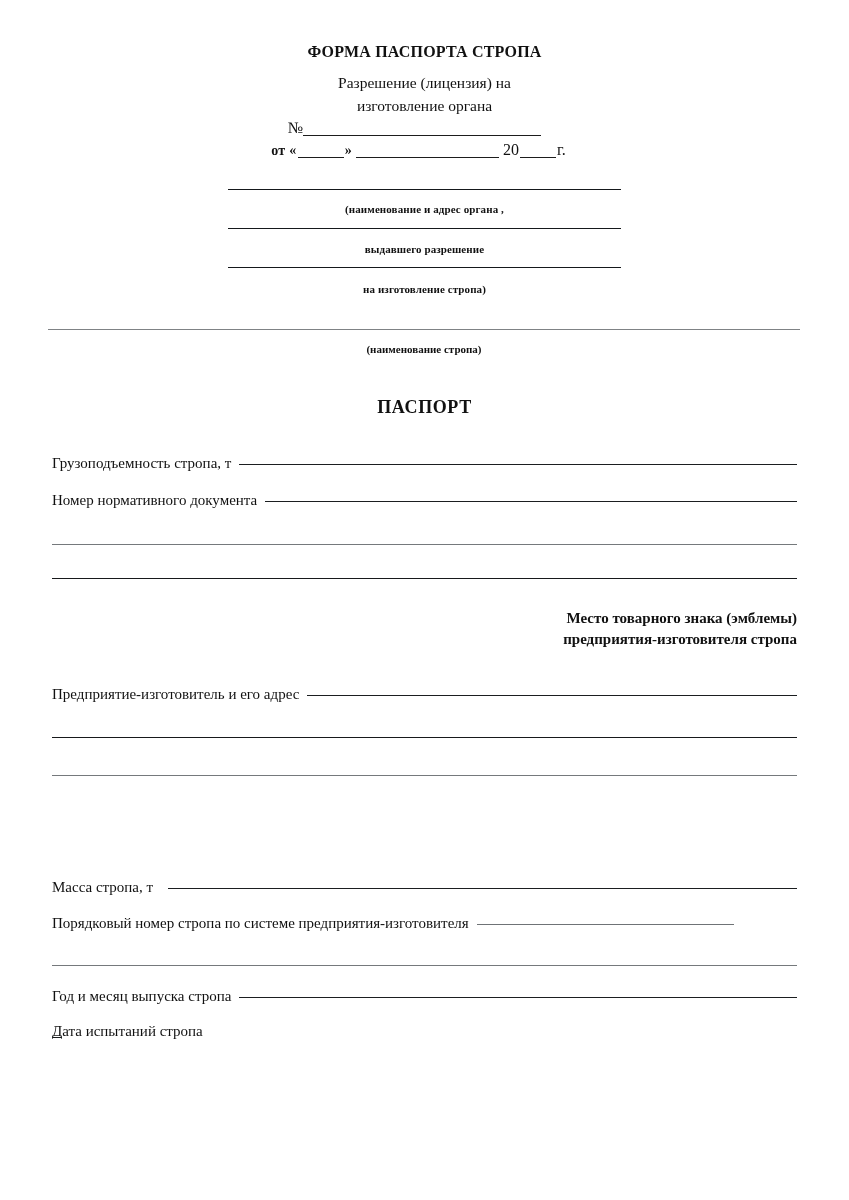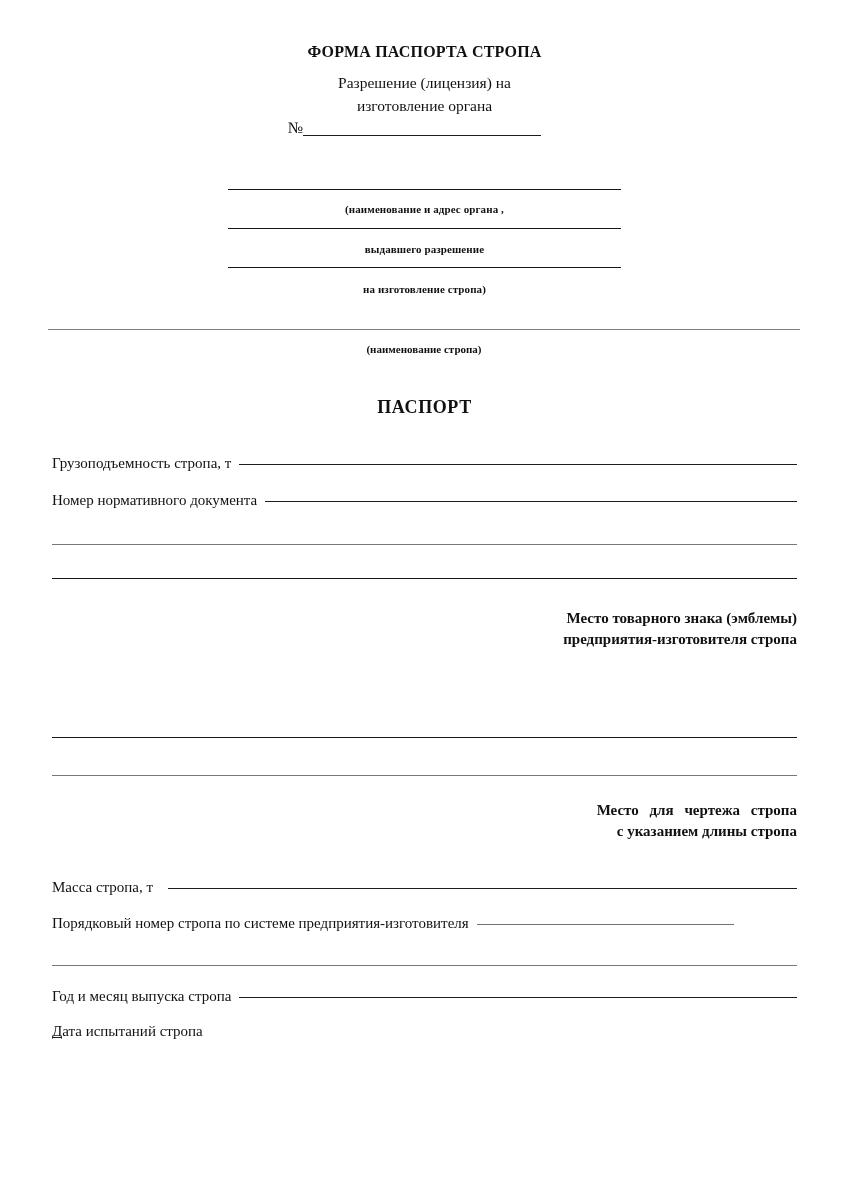--- a/index.html
+++ b/index.html
@@ -206,20 +206,25 @@
   <div class="t doc-title">ФОРМА ПАСПОРТА СТРОПА</div>
   <div class="t subtitle subtitle-1">Разрешение (лицензия) на</div>
   <div class="t subtitle subtitle-2">изготовление органа</div>
 
   <div class="num-row">
     <span class="inner">
       <span class="num-label">№</span><span class="rule-inline num-rule"></span>
     </span>
   </div>
 
+  <div class="date-row">
+    <span class="inner">
+      <span class="ot">от «</span><span class="rule-inline blank-short"></span><span class="ot">»</span><span class="rule-inline blank-mid"></span><span class="yr">20</span><span class="rule-inline blank-tiny"></span><span class="yr">г.</span>
+    </span>
+  </div>
 
   <div class="org-rule org-rule-1"></div>
   <div class="org-cap org-cap-1">(наименование и адрес органа ,</div>
 
   <div class="org-rule org-rule-2"></div>
   <div class="org-cap org-cap-2">выдавшего разрешение</div>
 
   <div class="org-rule org-rule-3"></div>
   <div class="org-cap org-cap-3">на изготовление стропа)</div>
 
@@ -238,27 +243,27 @@
     <span class="ln"></span>
   </div>
   <div class="cont-rule cont-gray" style="top:544px;"></div>
   <div class="cont-rule cont-dark" style="top:578px;"></div>
 
   <div class="note" style="top:608px;">
     <span>Место товарного знака (эмблемы)</span><br>
     <span>предприятия-изготовителя стропа</span>
   </div>
 
+  <div class="field" style="top:686px;">
+    <span class="lab">Предприятие-изготовитель и его адрес</span>
+    <span class="ln"></span>
+  </div>
   <div class="cont-rule cont-dark" style="top:737px;"></div>
   <div class="cont-rule cont-gray" style="top:775px;"></div>
 
-  <div class="note" style="top:800px;">
-    <span class="spread">Место для чертежа стропа</span>
-    <span>с указанием длины стропа</span>
-  </div>
 
   <div class="field" style="top:879px;gap:7px;">
     <span class="lab">Масса стропа, т</span>
     <span class="ln"></span>
   </div>
 
   <div class="field partial" style="top:915px;">
     <span class="lab">Порядковый номер стропа по системе предприятия-изготовителя</span>
     <span class="ln"></span>
   </div>

